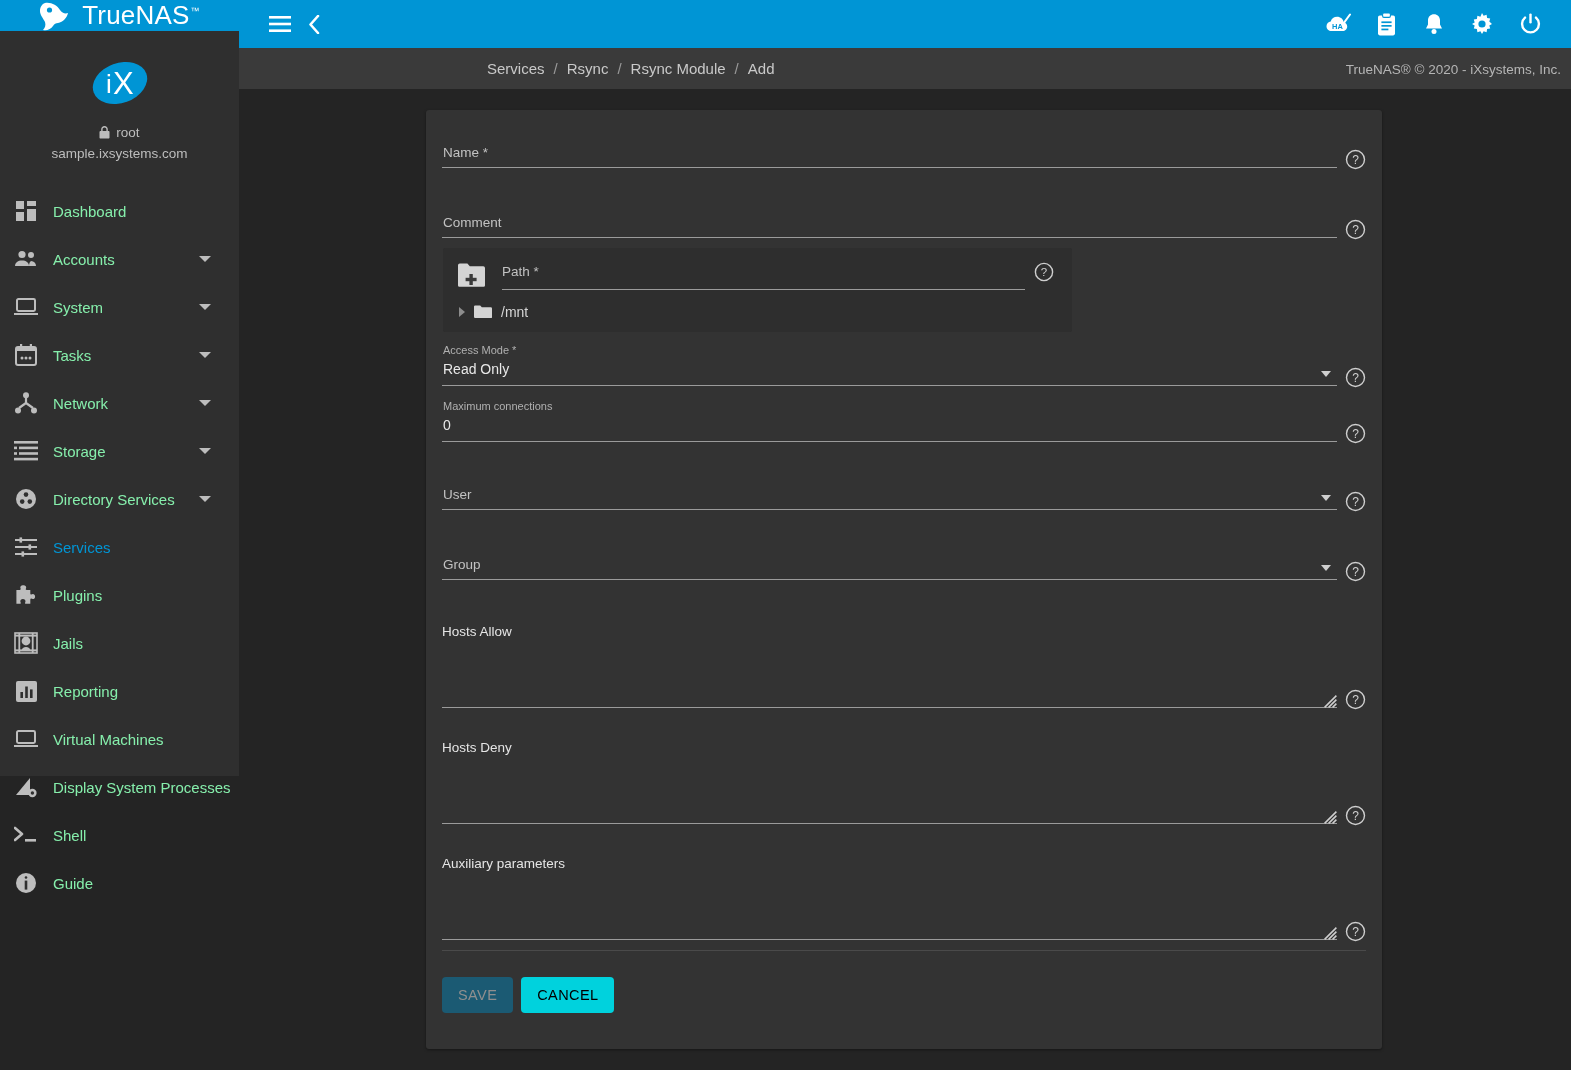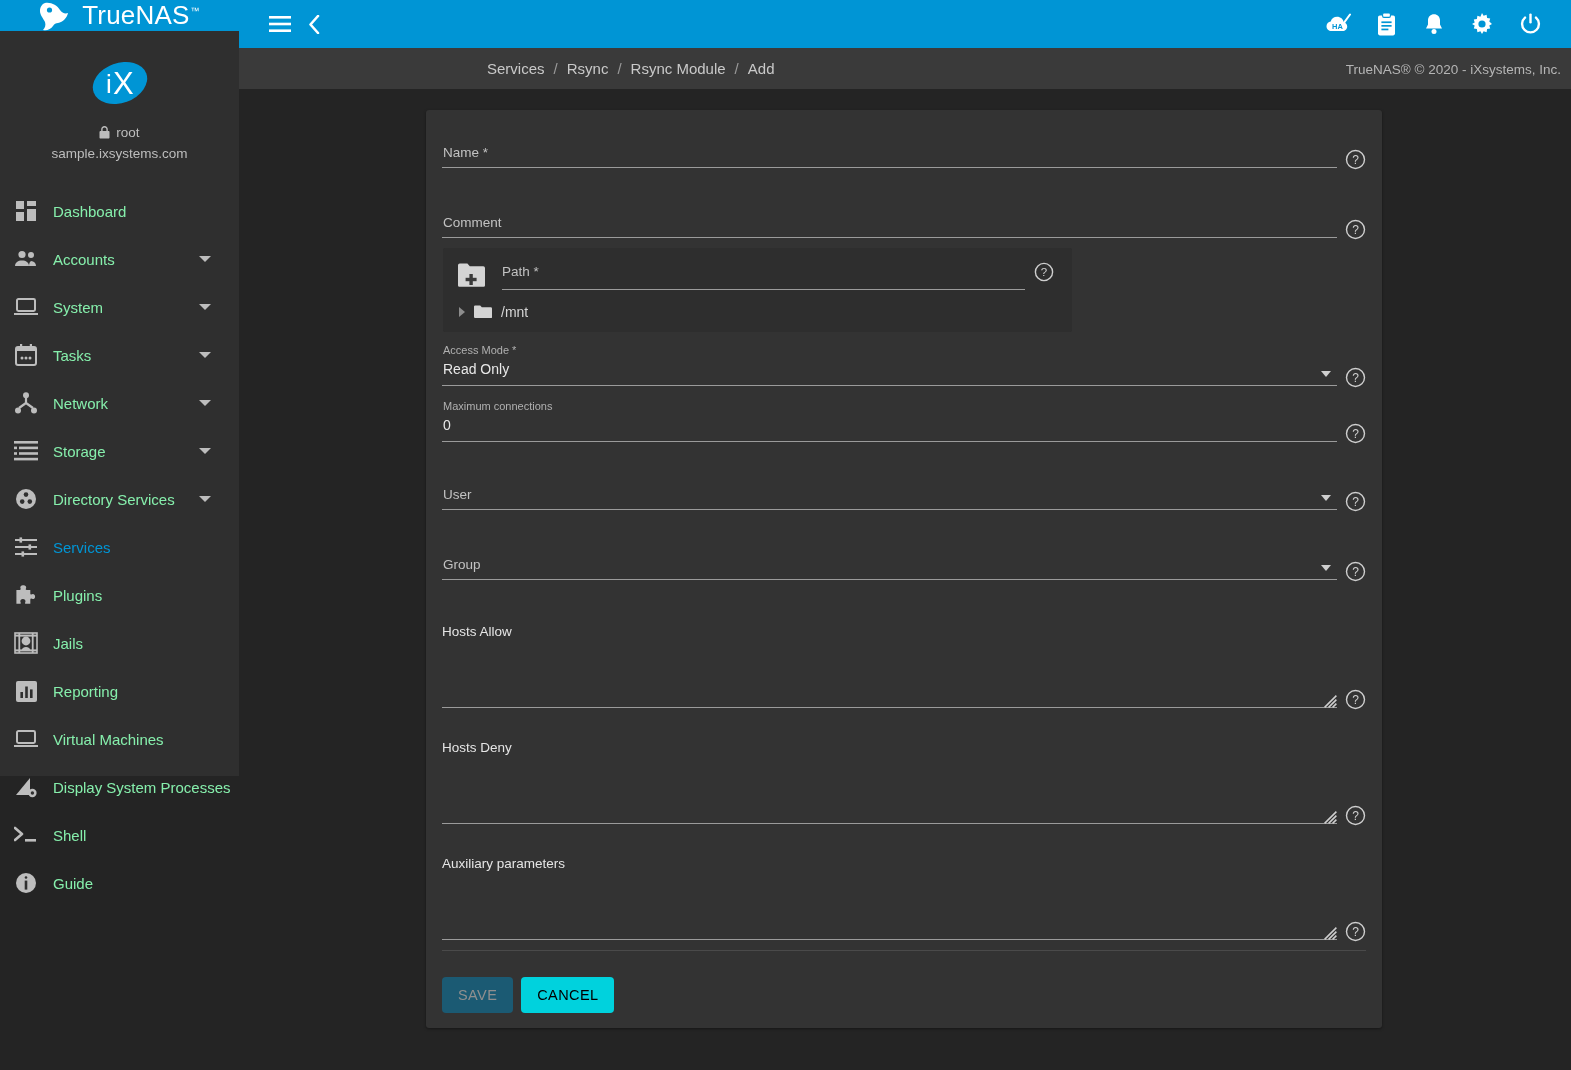--- a/index.html
+++ b/index.html
@@ -151,21 +151,21 @@
   
   .ta-field { padding-top: 16px; position: relative; }
   .ta-label { font-size: 13.5px; color: #e5e5e5; line-height: 18px; }
   .ta-area { height: 66px; }
   .ta-underline { height: 1px; background: #9b9b9b; }
   .resize-grip {
     width: 13px; height: 13px; position: absolute; right: 0px; bottom: 1px;
   }
 
   .divider { height: 1px; background: #4a4a4a; margin: 10px 0 0 0; }
-  .card-actions { padding: 18px 16px 15px 16px; display: flex; gap: 8px; }
+  .card-actions { padding: 18px 16px 36px 16px; display: flex; gap: 8px; }
   .btn {
     height: 36px; min-width: 64px; padding: 0 16px; border: none;
     border-radius: 4px; font-size: 14.5px; font-family: "Liberation Sans", sans-serif;
     letter-spacing: .4px; cursor: pointer;
   }
   .btn-save { background: #1b5a73; color: #8f8f8f; }
   .btn-cancel { background: #00d2dd; color: #000; }
 </style>
 </head>
 <body>

